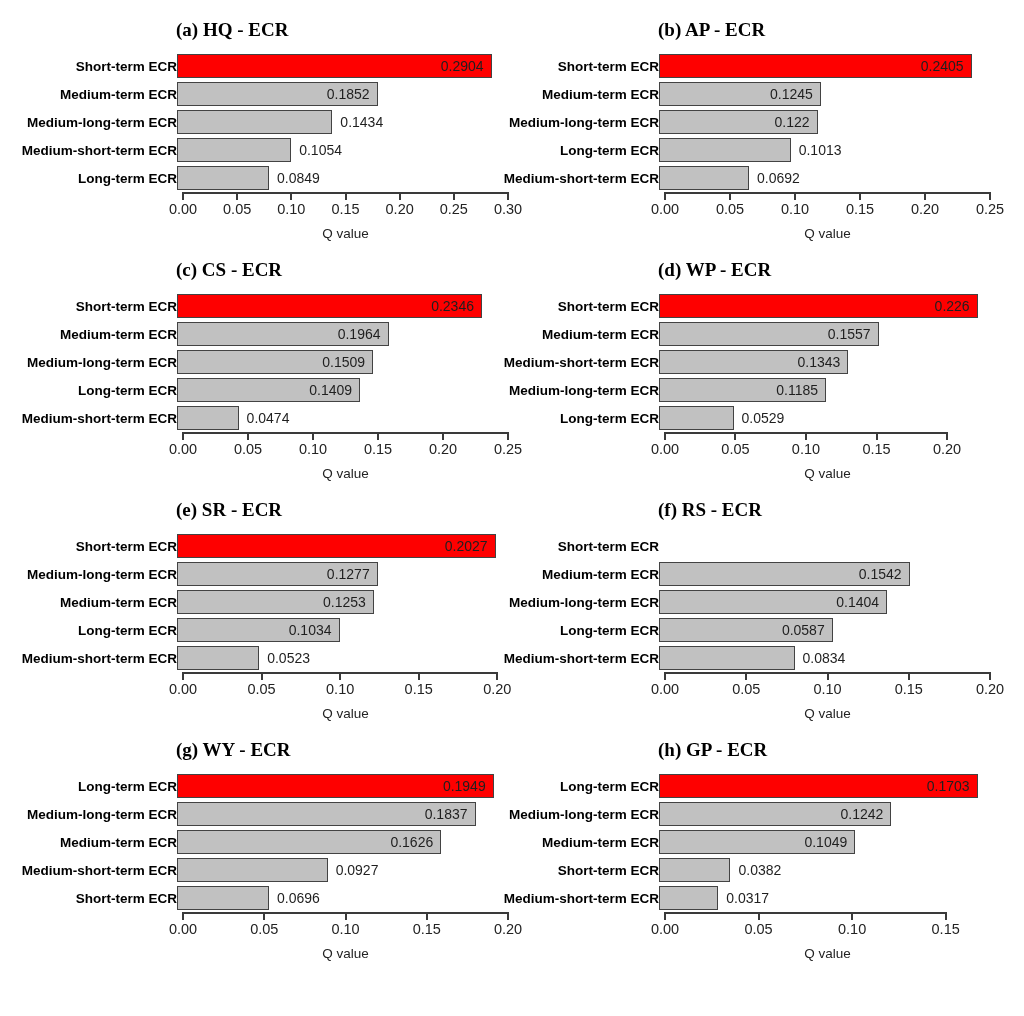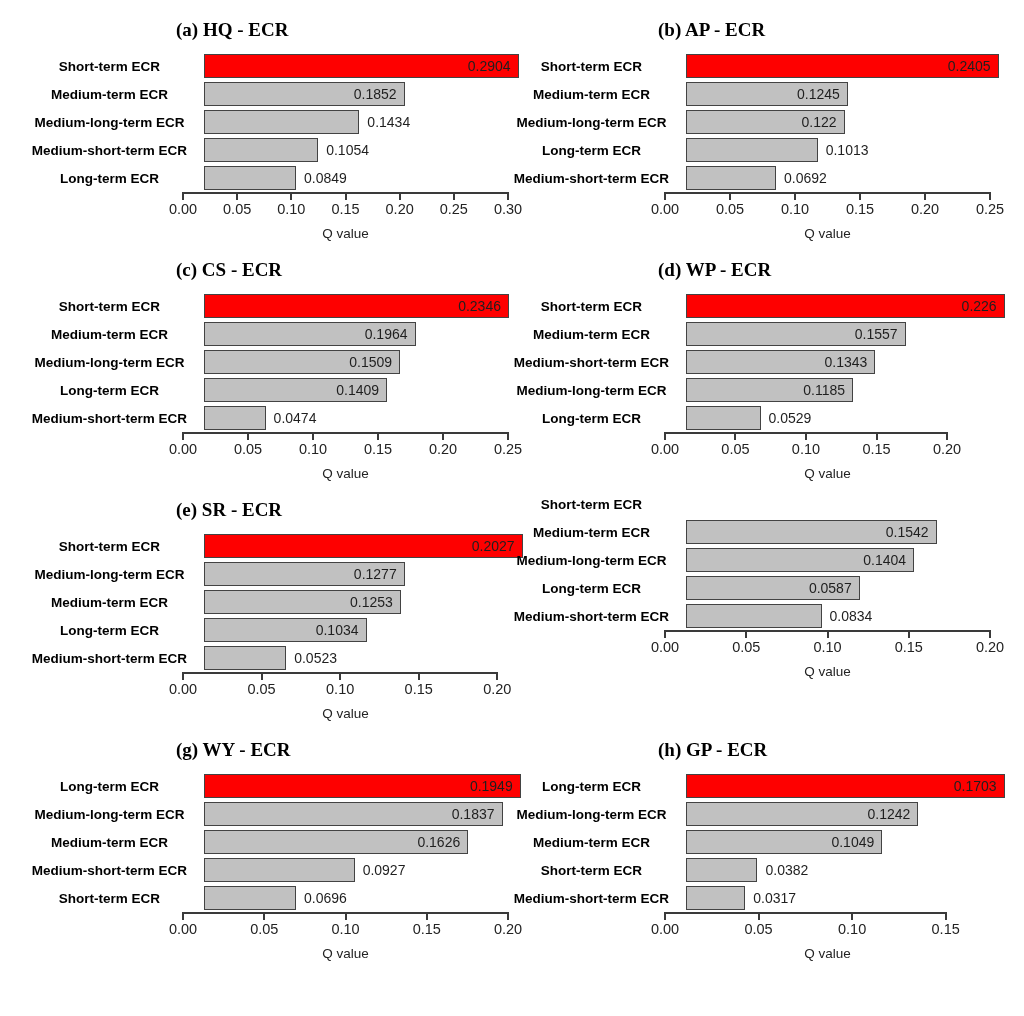--- a/index.html
+++ b/index.html
@@ -13,22 +13,22 @@
   .panel { width:512px; flex:none; position:relative; }
   .panel.right { margin-left:-30px; }
   .panel-title {
     margin:18px 0 0 176px; height:24px; line-height:24px;
     font-family:"Liberation Serif", serif; font-weight:bold;
     font-size:19px; color:#000;
   }
   .bars { margin-top:10px; }
   .brow { display:flex; align-items:center; height:28px; }
   .cat-label {
-    width:177px; flex:none; text-align:center; padding-right:6px;
-    font-size:13.5px; font-weight:bold; color:#000; white-space:nowrap;margin-left:21px;
+    width:177px; flex:none; text-align:right; 
+    font-size:13.5px; font-weight:bold; color:#000; white-space:nowrap;
   }
   .bar-track { position:relative; width:325px; height:24px; flex:none; }
   .bar {
     position:absolute; left:0; top:0; height:100%;
     box-sizing:border-box; border:1.5px solid #434343;
   }
   .val {
     position:absolute; top:50%; transform:translateY(-50%);
     font-size:14px; color:#1f1f1f; white-space:nowrap;
   }
@@ -352,20 +352,21 @@
           <div class="tick" style="left: calc(48.36% - 1px);"></div>
           <div class="tick-label" style="left: 48.36%;">0.10</div>
           <div class="tick" style="left: calc(72.53% - 1px);"></div>
           <div class="tick-label" style="left: 72.53%;">0.15</div>
           <div class="tick" style="left: calc(96.71% - 1px);"></div>
           <div class="tick-label" style="left: 96.71%;">0.20</div>
         </div>
         <div class="xlabel">Q value</div>
       </div>
       <div class="panel right">
+        <div class="panel-title">(f) RS - ECR</div>
         <div class="bars">
           <div class="brow">
             <div class="cat-label">Short-term ECR</div>
           </div>
           <div class="brow">
             <div class="cat-label">Medium-term ECR</div>
             <div class="bar-track">
               <div class="bar" style="width: 77.1%; background: rgb(193, 193, 193);">
                 <span class="val inside">0.1542</span>
               </div>

